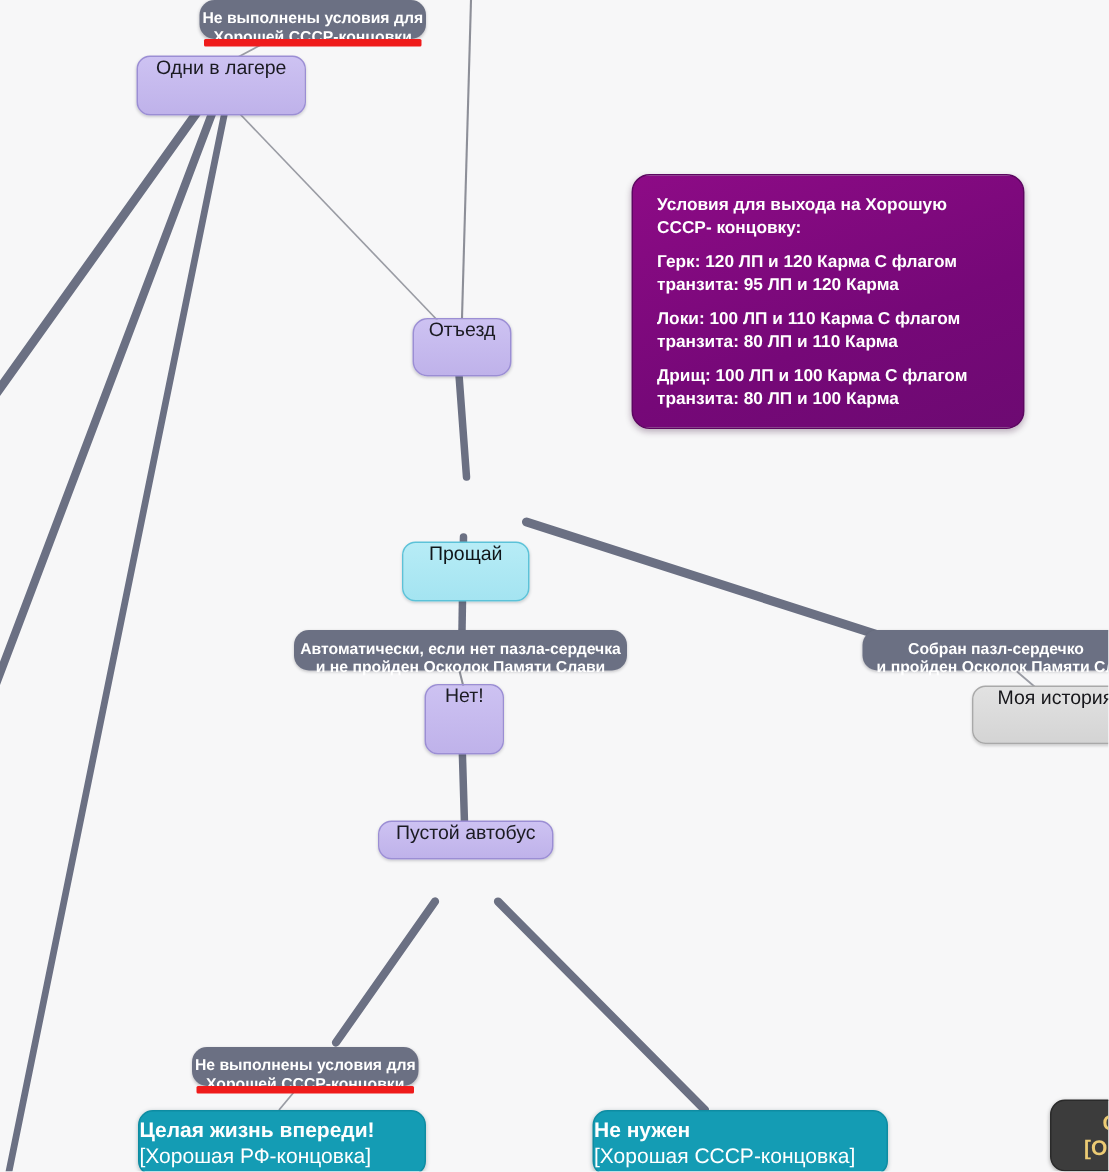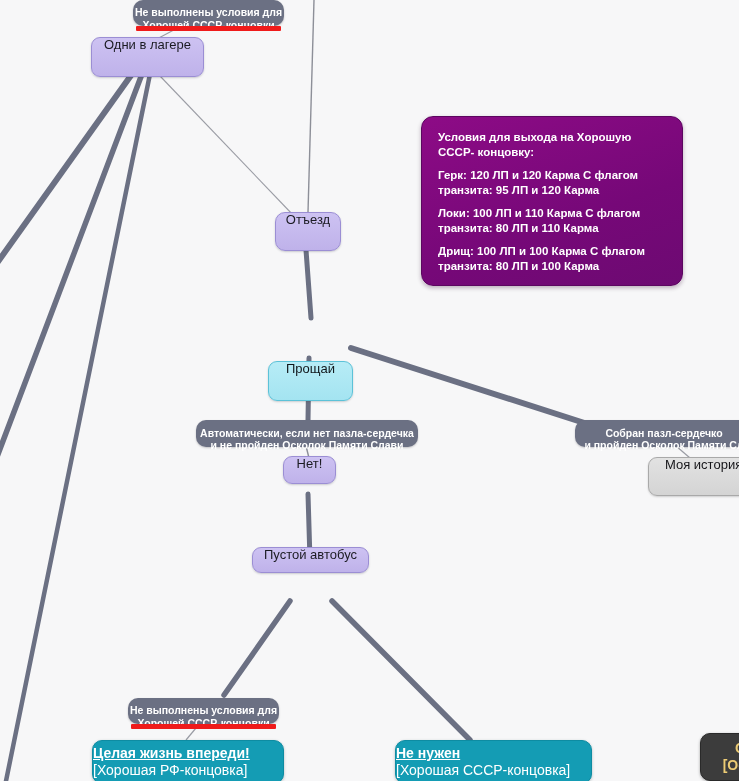--- a/index.html
+++ b/index.html
@@ -61,21 +61,21 @@
   .n-teal {
     background: #149cb4;
     border: 1px solid #0e8ca2;
     color: #ffffff;
     border-radius: 10px;
     box-shadow: 0 1px 3px rgba(20,60,70,.3);
     flex-direction: column;
     line-height: 17px;
     font-size: 14px;
   }
-  .n-teal .l1 { font-weight: bold; text-decoration: underline; }
+  .n-teal .l1 { font-weight: bold; }
   .n-teal .l2 { font-weight: normal; }
 
   
   .n-dark {
     background: #3c3c3c;
     border: 1px solid #2a2a2a;
     color: #eccb74;
     border-radius: 10px;
     box-shadow: 0 1px 3px rgba(0,0,0,.35);
     flex-direction: column;
@@ -199,21 +199,21 @@
   </div>
 
   <div class="node n-purple" style="left:275px; top:212px; width:66px; height:39px;border-radius:10px;">
     <span>Отъезд</span>
   </div>
 
   <div class="node n-cyan" style="left:268px; top:318px; width:85px; height:40px;">
     <span>Прощай</span>
   </div>
 
-  <div class="node n-purple" style="left:283px; top:456px; width:53px; height:28px;">
+  <div class="node n-purple" style="left:283px; top:456px; width:53px; height:47px;">
     <span>Нет!</span>
   </div>
 
   <div class="node n-purple" style="left:252px; top:547px; width:117px; height:26px;">
     <span>Пустой автобус</span>
   </div>
 
   <div class="node n-gray" style="left:648px; top:457px; width:105px; height:39px; justify-content:flex-start; padding-left:16px;">
     <span>Моя история н</span>
   </div>

